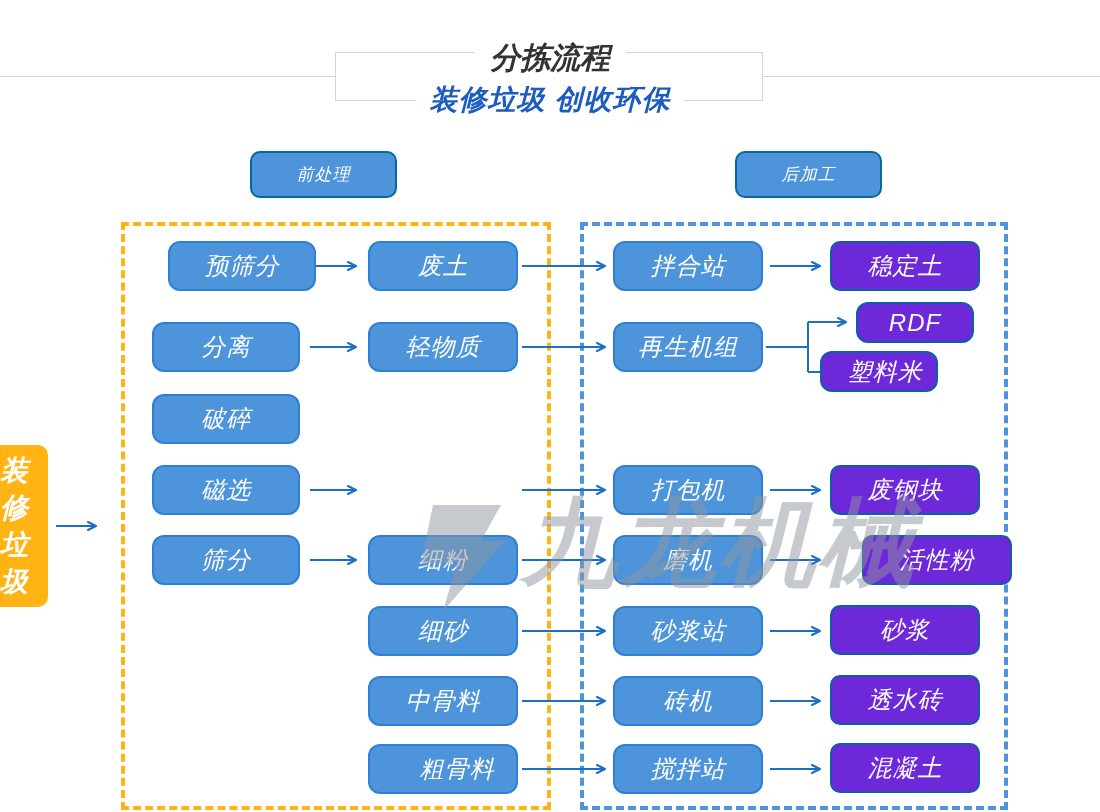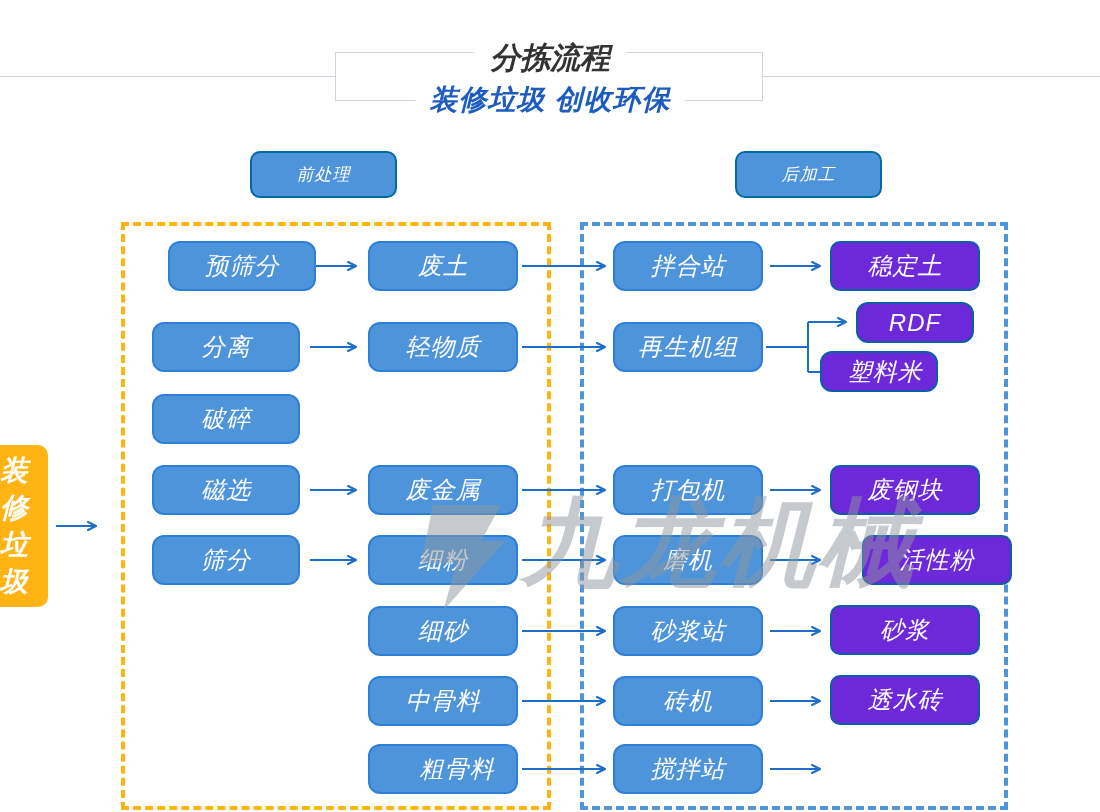--- a/index.html
+++ b/index.html
@@ -138,39 +138,39 @@
 
   <div class="node light" style="left:152px;top:322px;width:148px;height:50px;">分离</div>
   <div class="node light" style="left:368px;top:322px;width:150px;height:50px;">轻物质</div>
   <div class="node light" style="left:613px;top:322px;width:150px;height:50px;">再生机组</div>
   <div class="node dark" style="left:856px;top:302px;width:118px;height:41px;border-radius:12px;">RDF</div>
   <div class="node dark" style="left:820px;top:351px;width:118px;height:41px;border-radius:12px;padding-left:12px;">塑料米</div>
 
   <div class="node light" style="left:152px;top:465px;width:148px;height:50px;">磁选</div>
 
   <div class="node light" style="left:152px;top:394px;width:148px;height:50px;">破碎</div>
-  <div class="node light" style="left:368px;top:465px;width:150px;height:50px;">废金属</div>
   <div class="node light" style="left:613px;top:465px;width:150px;height:50px;">打包机</div>
   <div class="node dark" style="left:830px;top:465px;width:150px;height:50px;">废钢块</div>
 
   <div class="node light" style="left:152px;top:535px;width:148px;height:50px;">筛分</div>
   <div class="node light" style="left:368px;top:535px;width:150px;height:50px;">细粉</div>
   <div class="node light" style="left:613px;top:535px;width:150px;height:50px;">磨机</div>
   <div class="node dark" style="left:862px;top:535px;width:150px;height:50px;">活性粉</div>
 
   <div class="node light" style="left:368px;top:606px;width:150px;height:50px;">细砂</div>
   <div class="node light" style="left:613px;top:606px;width:150px;height:50px;">砂浆站</div>
   <div class="node dark" style="left:830px;top:605px;width:150px;height:50px;">砂浆</div>
 
   <div class="node light" style="left:368px;top:676px;width:150px;height:50px;">中骨料</div>
   <div class="node light" style="left:613px;top:676px;width:150px;height:50px;">砖机</div>
   <div class="node dark" style="left:830px;top:675px;width:150px;height:50px;">透水砖</div>
 
   <div class="node light" style="left:368px;top:744px;width:150px;height:50px;padding-left:28px;">粗骨料</div>
   <div class="node light" style="left:613px;top:744px;width:150px;height:50px;">搅拌站</div>
+  <div class="node dark" style="left:830px;top:743px;width:150px;height:50px;">混凝土</div>
 
   <div class="watermark">
     <svg class="wm-logo" width="105" height="115" viewBox="0 0 105 115">
       <polygon points="30,6 98,6 78,42 102,42 40,112 54,64 18,64" fill="#8f979e"></polygon>
     </svg>
     <div class="wm-cn">九龙机械</div>
   </div>
 
 </div>
 

